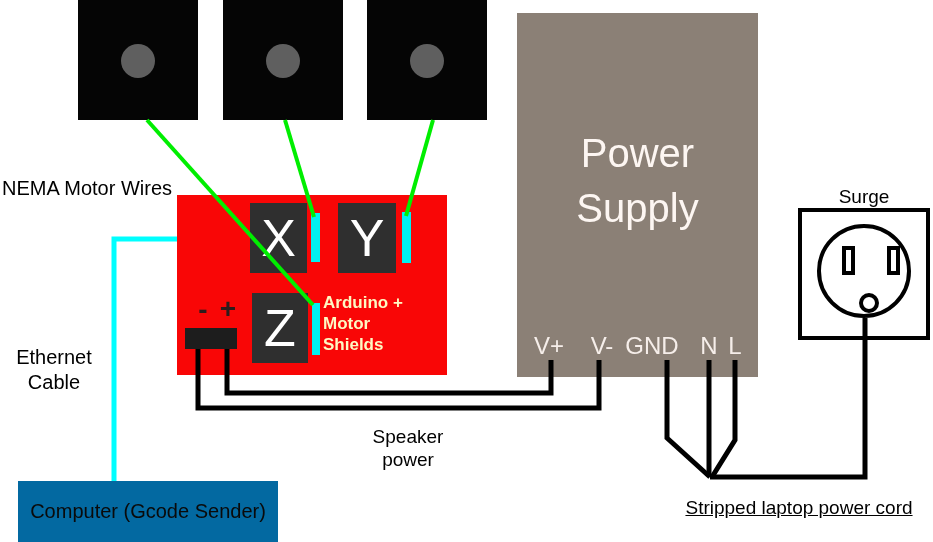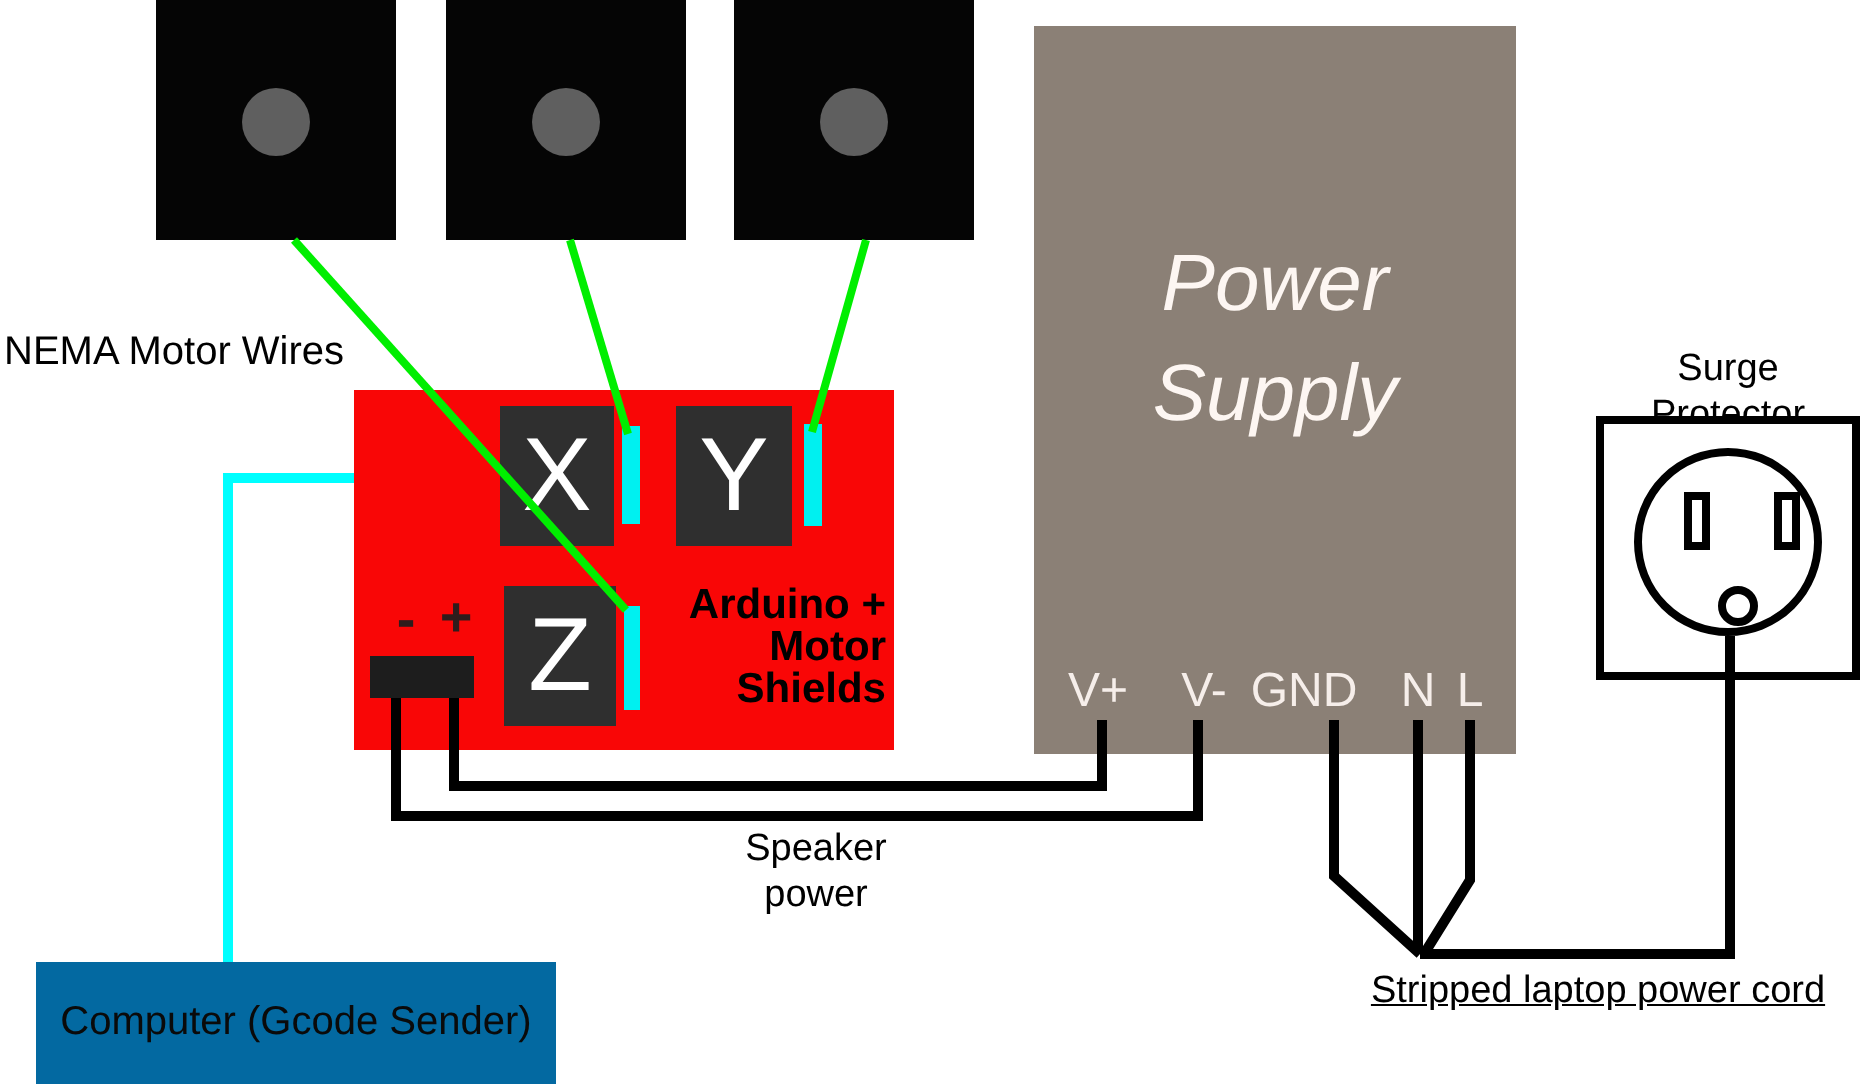--- a/index.html
+++ b/index.html
@@ -5,47 +5,47 @@
   html,body{margin:0;padding:0;background:#fff;}
   .canvas{
     position:relative;width:933px;height:542px;background:#ffffff;overflow:hidden;
     font-family:"Liberation Sans", sans-serif;color:#000;
   }
   .canvas *{box-sizing:border-box;}
   
   .motor{position:absolute;top:0;width:120px;height:120px;background:#050505;}
   .shaft{position:absolute;left:43px;top:44px;width:34px;height:34px;border-radius:50%;background:#5f5f5f;}
   
-  .label{position:absolute;white-space:pre-line;line-height:1.22;}
+  .label{position:absolute;white-space:pre-line;line-height:1.22;margin-top:12px;}
   .nema-label{left:2px;top:164px;font-size:20px;}
   .ethernet-label{left:8px;top:333px;width:92px;text-align:center;font-size:20px;line-height:25px;}
   .speaker-label{left:348px;top:413px;width:120px;text-align:center;font-size:19px;}
   .stripped-label{left:683px;top:484px;width:232px;text-align:center;font-size:19px;text-decoration:underline;}
   .surge-label{left:798px;top:173px;width:132px;text-align:center;font-size:19px;}
   
   .board{position:absolute;left:177px;top:195px;width:270px;height:180px;background:#f90606;}
   .port{position:absolute;background:#2f2f2f;display:flex;align-items:center;justify-content:center;
         color:#ffffff;font-size:52px;}
   .port-x{left:73px;top:8px;width:57px;height:70px;}
   .port-y{left:161px;top:8px;width:58px;height:70px;}
   .port-z{left:75px;top:98px;width:56px;height:70px;}
   .strip{position:absolute;background:#00f0f0;}
   .strip-x{left:134px;top:18px;width:9px;height:49px;}
   .strip-y{left:225px;top:17px;width:9px;height:51px;}
   .strip-z{left:135px;top:108px;width:8px;height:52px;}
   .terminal-block{position:absolute;left:8px;top:133px;width:52px;height:21px;background:#1d1d1d;}
   .sign{position:absolute;color:#2e1c1c;font-weight:700;text-align:center;width:22px;}
   .sign-minus{left:15px;top:104px;font-size:28px;line-height:22px;}
   .sign-plus{left:40px;top:102px;font-size:28px;line-height:24px;}
-  .board-title{position:absolute;left:146px;top:97px;width:120px;text-align:right;
-               color:#000000;font-size:21px;line-height:21px;font-weight:600;white-space:pre-line;}
+  .board-title{position:absolute;left:146px;top:97px;width:120px;text-align:left;
+               color:#fef9c3;font-size:17px;line-height:21px;font-weight:600;white-space:pre-line;}
   
   .psu{position:absolute;left:517px;top:13px;width:241px;height:364px;background:#8b8076;}
-  .psu-title{position:absolute;left:0;top:102px;width:100%;text-align:center;color:#fdf6f2;
-             font-size:40px;line-height:55px;font-weight:400;white-space:pre-line;font-style:italic;}
+  .psu-title{position:absolute;left:0;top:113px;width:100%;text-align:center;color:#fdf6f2;
+             font-size:40px;line-height:55px;font-weight:400;white-space:pre-line;}
   .term{position:absolute;top:319px;transform:translateX(-50%);color:#f6eeea;font-size:24px;}
   
   .outlet{position:absolute;left:798px;top:208px;width:132px;height:132px;border:4px solid #000;background:#fff;}
   .outlet-face{position:absolute;left:15px;top:12px;width:94px;height:94px;border:4px solid #000;border-radius:50%;}
   .slot{position:absolute;width:13px;height:29px;border:4px solid #000;background:#fff;}
   .slot-left{left:21px;top:18px;}
   .slot-right{left:66px;top:18px;}
   .ground-hole{position:absolute;left:38px;top:65px;width:20px;height:20px;border:4px solid #000;border-radius:50%;background:#fff;}
   
   .computer{position:absolute;left:18px;top:481px;width:260px;height:61px;background:#0369a1;
@@ -62,20 +62,22 @@
     <div class="shaft"></div>
   </div>
   <div class="motor" style="left:223px">
     <div class="shaft"></div>
   </div>
   <div class="motor" style="left:367px">
     <div class="shaft"></div>
   </div>
 
   <div class="label nema-label">NEMA Motor Wires</div>
+  <div class="label ethernet-label">Ethernet
+Cable</div>
   <div class="label speaker-label">Speaker power</div>
   <div class="label stripped-label">Stripped laptop power cord</div>
   <div class="label surge-label">Surge Protector</div>
 
   <div class="board">
     <div class="port port-x">
       <span>X</span>
     </div>
     <div class="port port-y">
       <span>Y</span>

